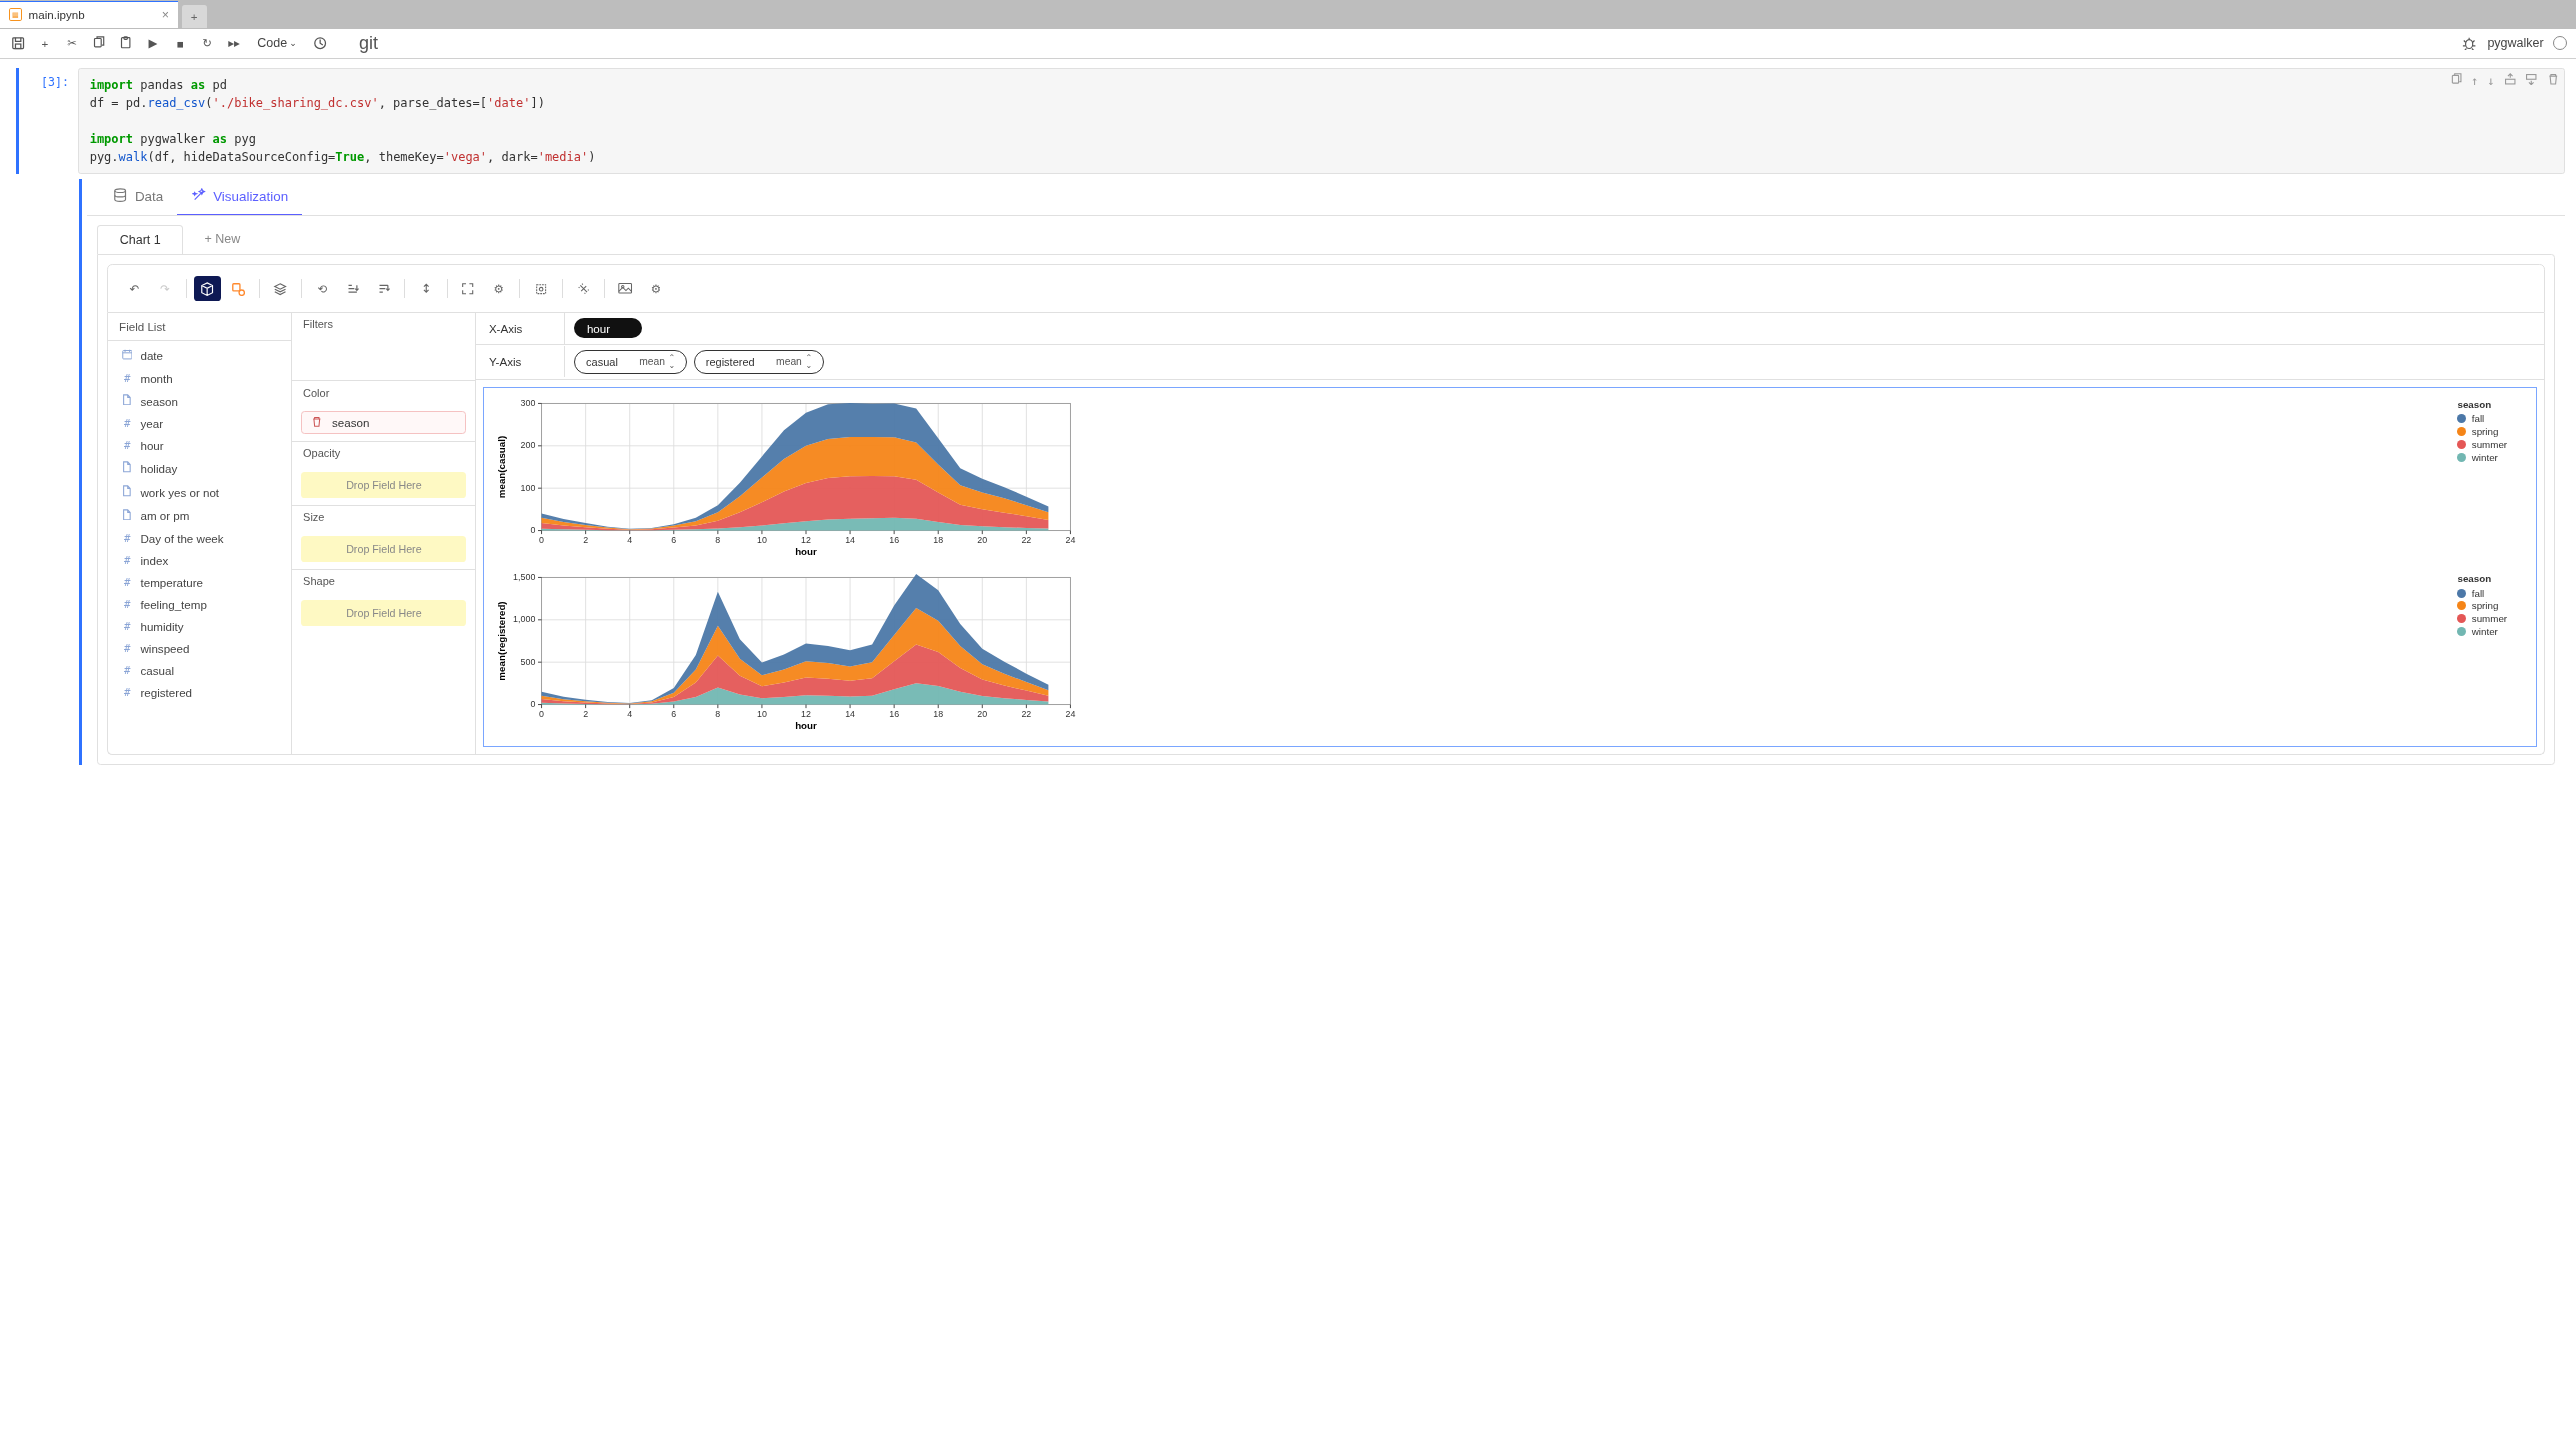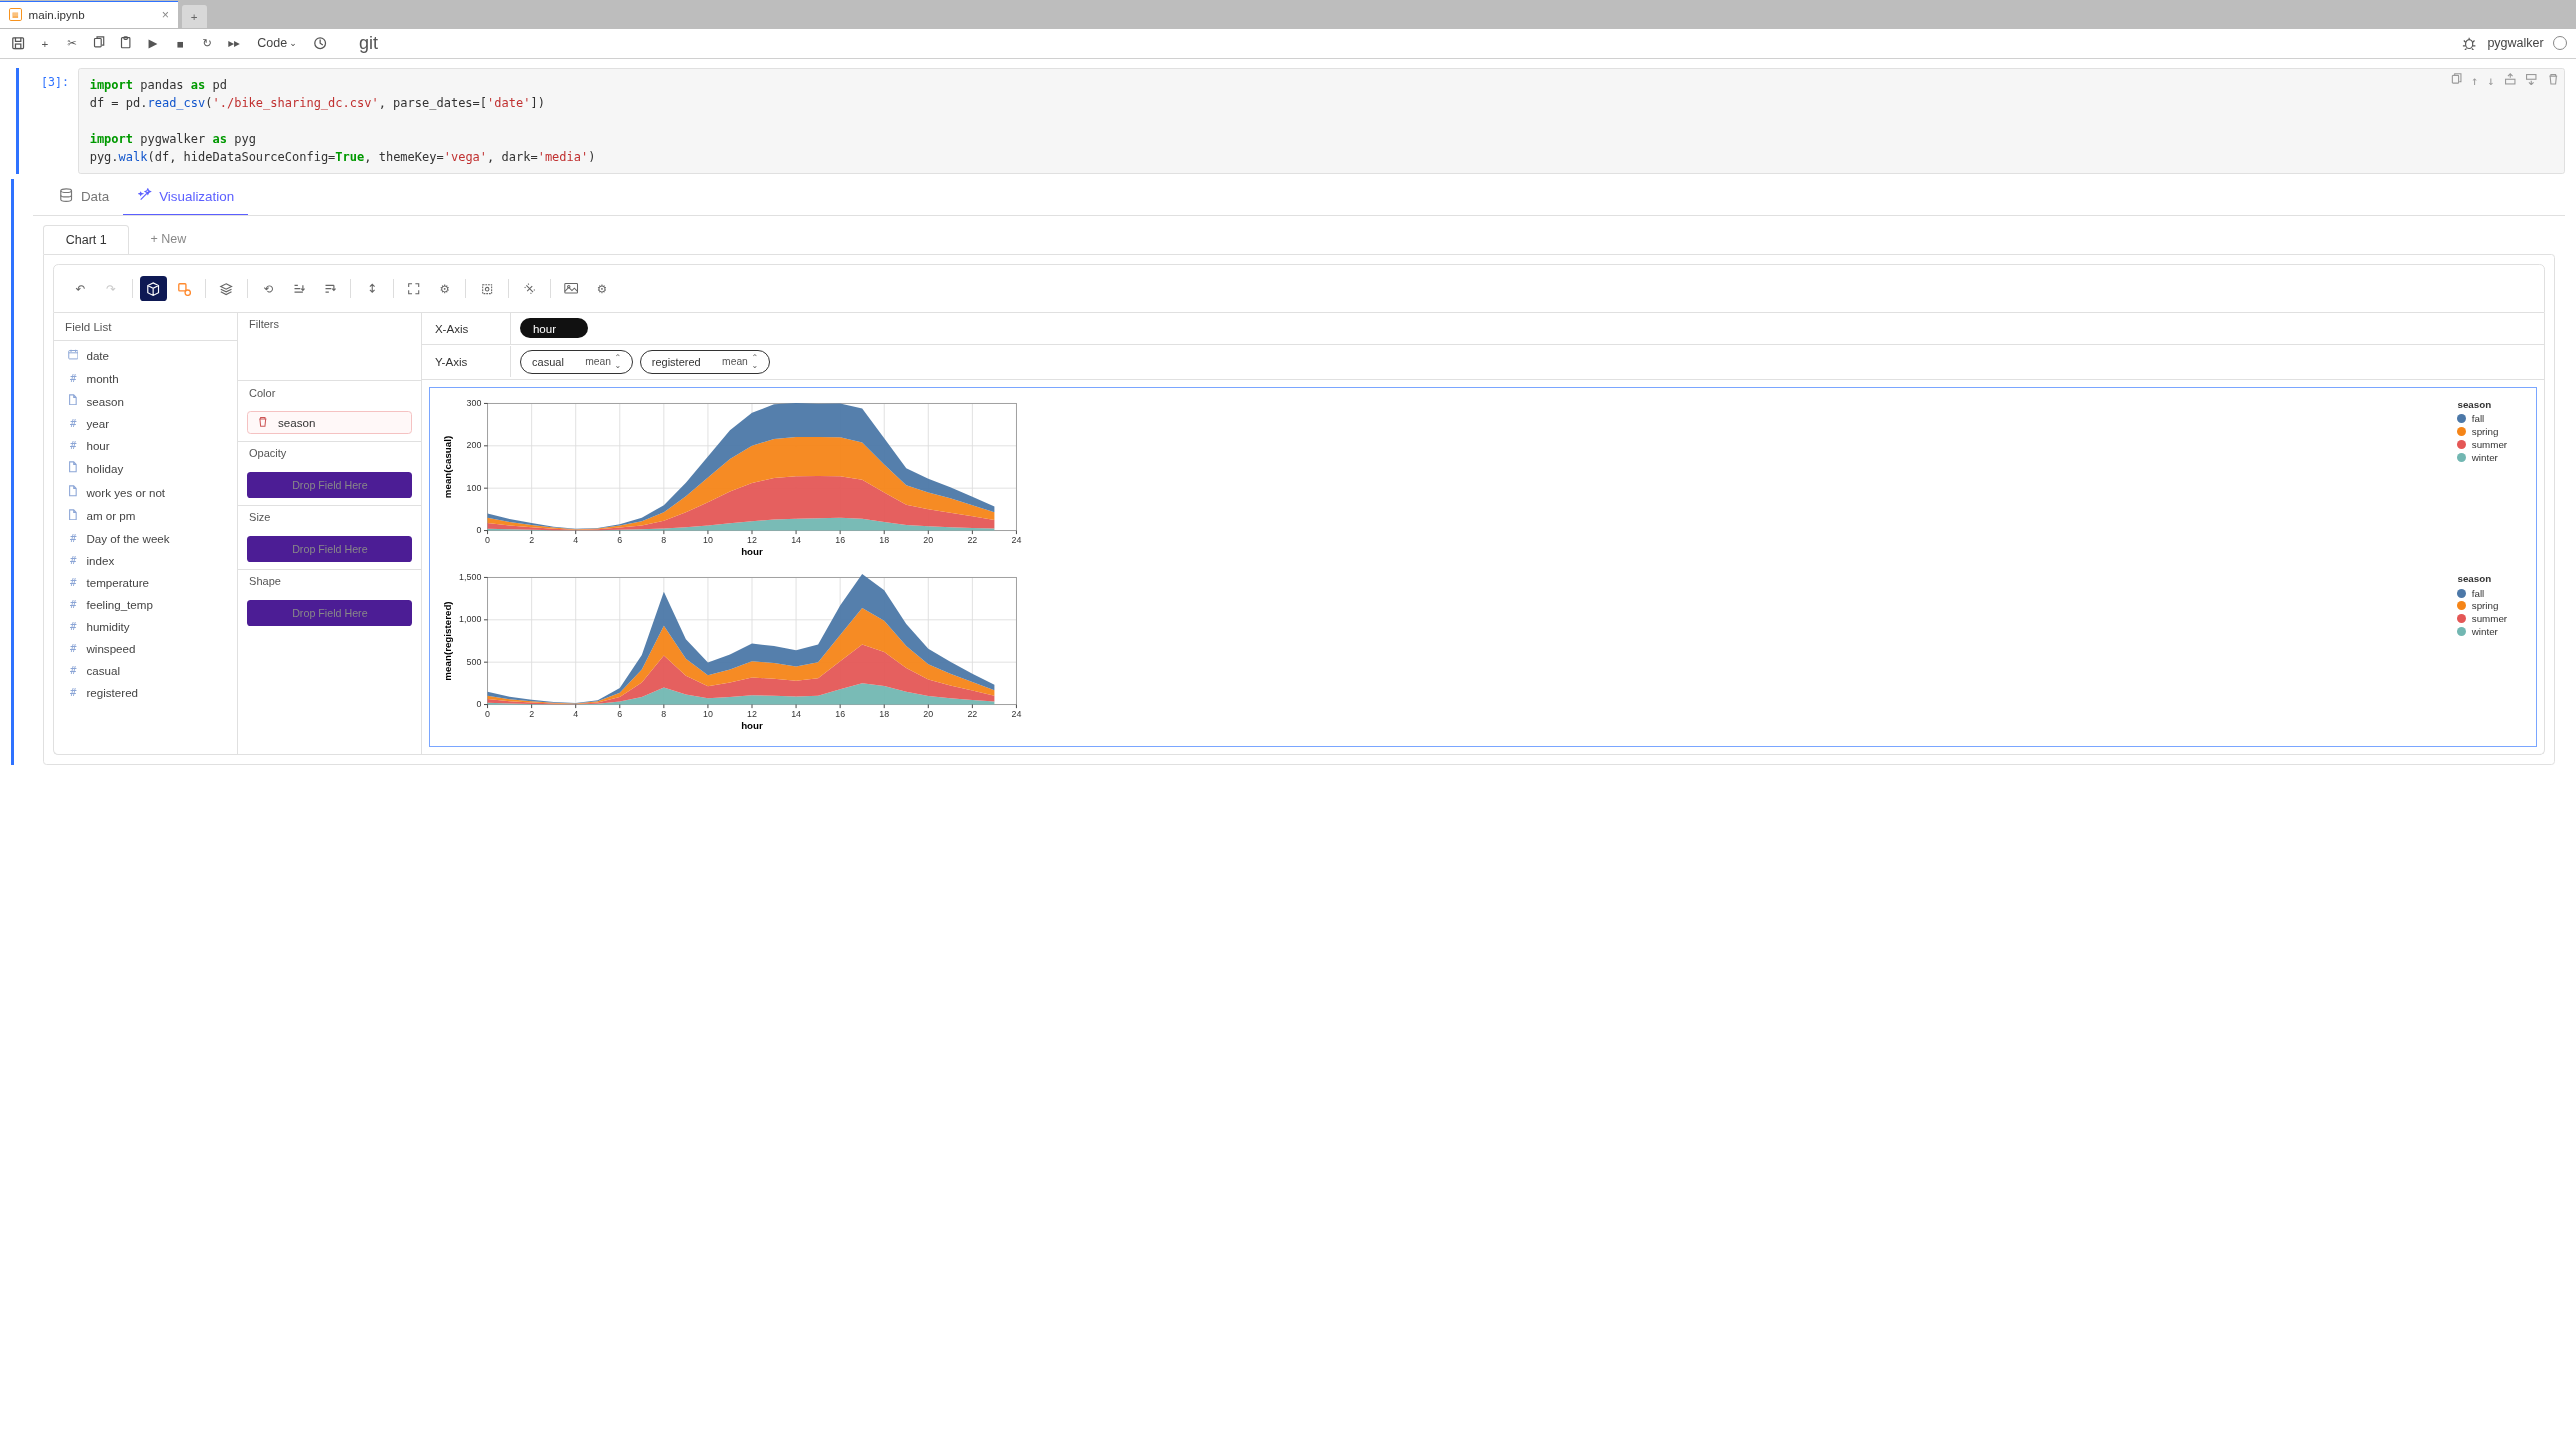--- a/index.html
+++ b/index.html
@@ -28,21 +28,21 @@
 .code-area { flex: 1; background: #f6f6f6; border: 0.9px solid #e0e0e0; border-radius: 2.7px; padding: 7.1px 10.7px; font-family: Menlo, Consolas, monospace; font-size: 12px; line-height: 1.5; position: relative; }
 .code-area pre { white-space: pre; }
 .cell-toolbar { position: absolute; right: 5.3px; top: 3.6px; display: flex; gap: 9px; color: #999; }
 .cell-toolbar span { cursor: pointer; }
 .kw { color: #009900; font-weight: bold; }
 .builtin { color: #009900; font-weight: bold; }
 .fn { color: #1155cc; }
 .str { color: #c03030; }
 
 
-.output { border-left: 3.6px solid #2f72ff; padding-left: 16px; }
+.output { margin-left: 68px; border-left: 3.6px solid #2f72ff; padding-left: 2px; }
 .out-inner { border-left: 3.6px solid transparent; }
 
 
 .pw-tabs { display: flex; border-bottom: 0.9px solid #e0e0e0; padding-left: 12.5px; margin-top: 5.3px; }
 .pw-tab { padding: 9px 14.3px; display: flex; align-items: center; gap: 7.1px; color: #777; font-size: 13.4px; cursor: pointer; border-bottom: 1.8px solid transparent; }
 .pw-tab.active { color: #5b5fff; border-bottom-color: #5b5fff; }
 
 
 .chart-tabs { display: flex; padding: 9px 0 0 10.7px; gap: 0; }
 .ctab { padding: 7.1px 21.4px; border: 0.9px solid #e0e0e0; border-bottom: none; background: #fff; font-size: 12.5px; cursor: pointer; border-radius: 3.6px 3.6px 0 0; }
@@ -63,21 +63,21 @@
 .fl-head { padding: 7.1px 10.7px; border-bottom: 0.9px solid #e0e0e0; font-size: 11.6px; color: #555; }
 .fl-items { padding: 3.6px 0; }
 .fl-item { display: flex; align-items: center; gap: 7.1px; padding: 4.5px 12.5px; font-size: 11.6px; color: #444; cursor: grab; }
 .fl-ico { width: 12.5px; text-align: center; color: #8ba5d6; font-family: monospace; font-size: 10.7px;}
 
 
 .shelves { width: 184px; border-right: 0.9px solid #e0e0e0; }
 .shelf { border-bottom: 0.9px solid #e0e0e0; }
 .shelf-head { padding: 5.3px 10.7px; font-size: 11px; color: #555; }
 .shelf-body { padding: 7.1px 9px; }
-.drop-here { background: #4c1d95; border-radius: 3.6px; text-align: center; padding: 7.1px 0; color: #888; font-size: 10.7px; }
+.drop-here { background: #fef9c3; border-radius: 3.6px; text-align: center; padding: 7.1px 0; color: #888; font-size: 10.7px; }
 .pill-del { display: flex; align-items: center; gap: 9px; border: 0.9px solid #f5c2c2; background: #fff8f8; border-radius: 3.6px; padding: 3.6px 9px; font-size: 11.6px; }
 .pill-del .trash { color: #c55; }
 
 
 .canvas { flex: 1; display: flex; flex-direction: column; }
 .enc-row { display: flex; align-items: center; border-bottom: 0.9px solid #e0e0e0; }
 .enc-label { width: 89px; padding: 9px 12.5px; font-size: 11.6px; border-right: 0.9px solid #e0e0e0; }
 .enc-body { flex: 1; display: flex; gap: 7.1px; padding: 5.3px 9px; align-items: center; }
 .pill-dark { background: #111; color: #fff; border-radius: 12.5px; padding: 3.6px 32px 3.6px 12.5px; font-size: 11.6px; }
 .pill-light { background: #fff; border: 0.9px solid #333; border-radius: 12.5px; padding: 2.7px 10.7px; font-size: 11px; display: flex; align-items: center; gap: 21.4px; }

